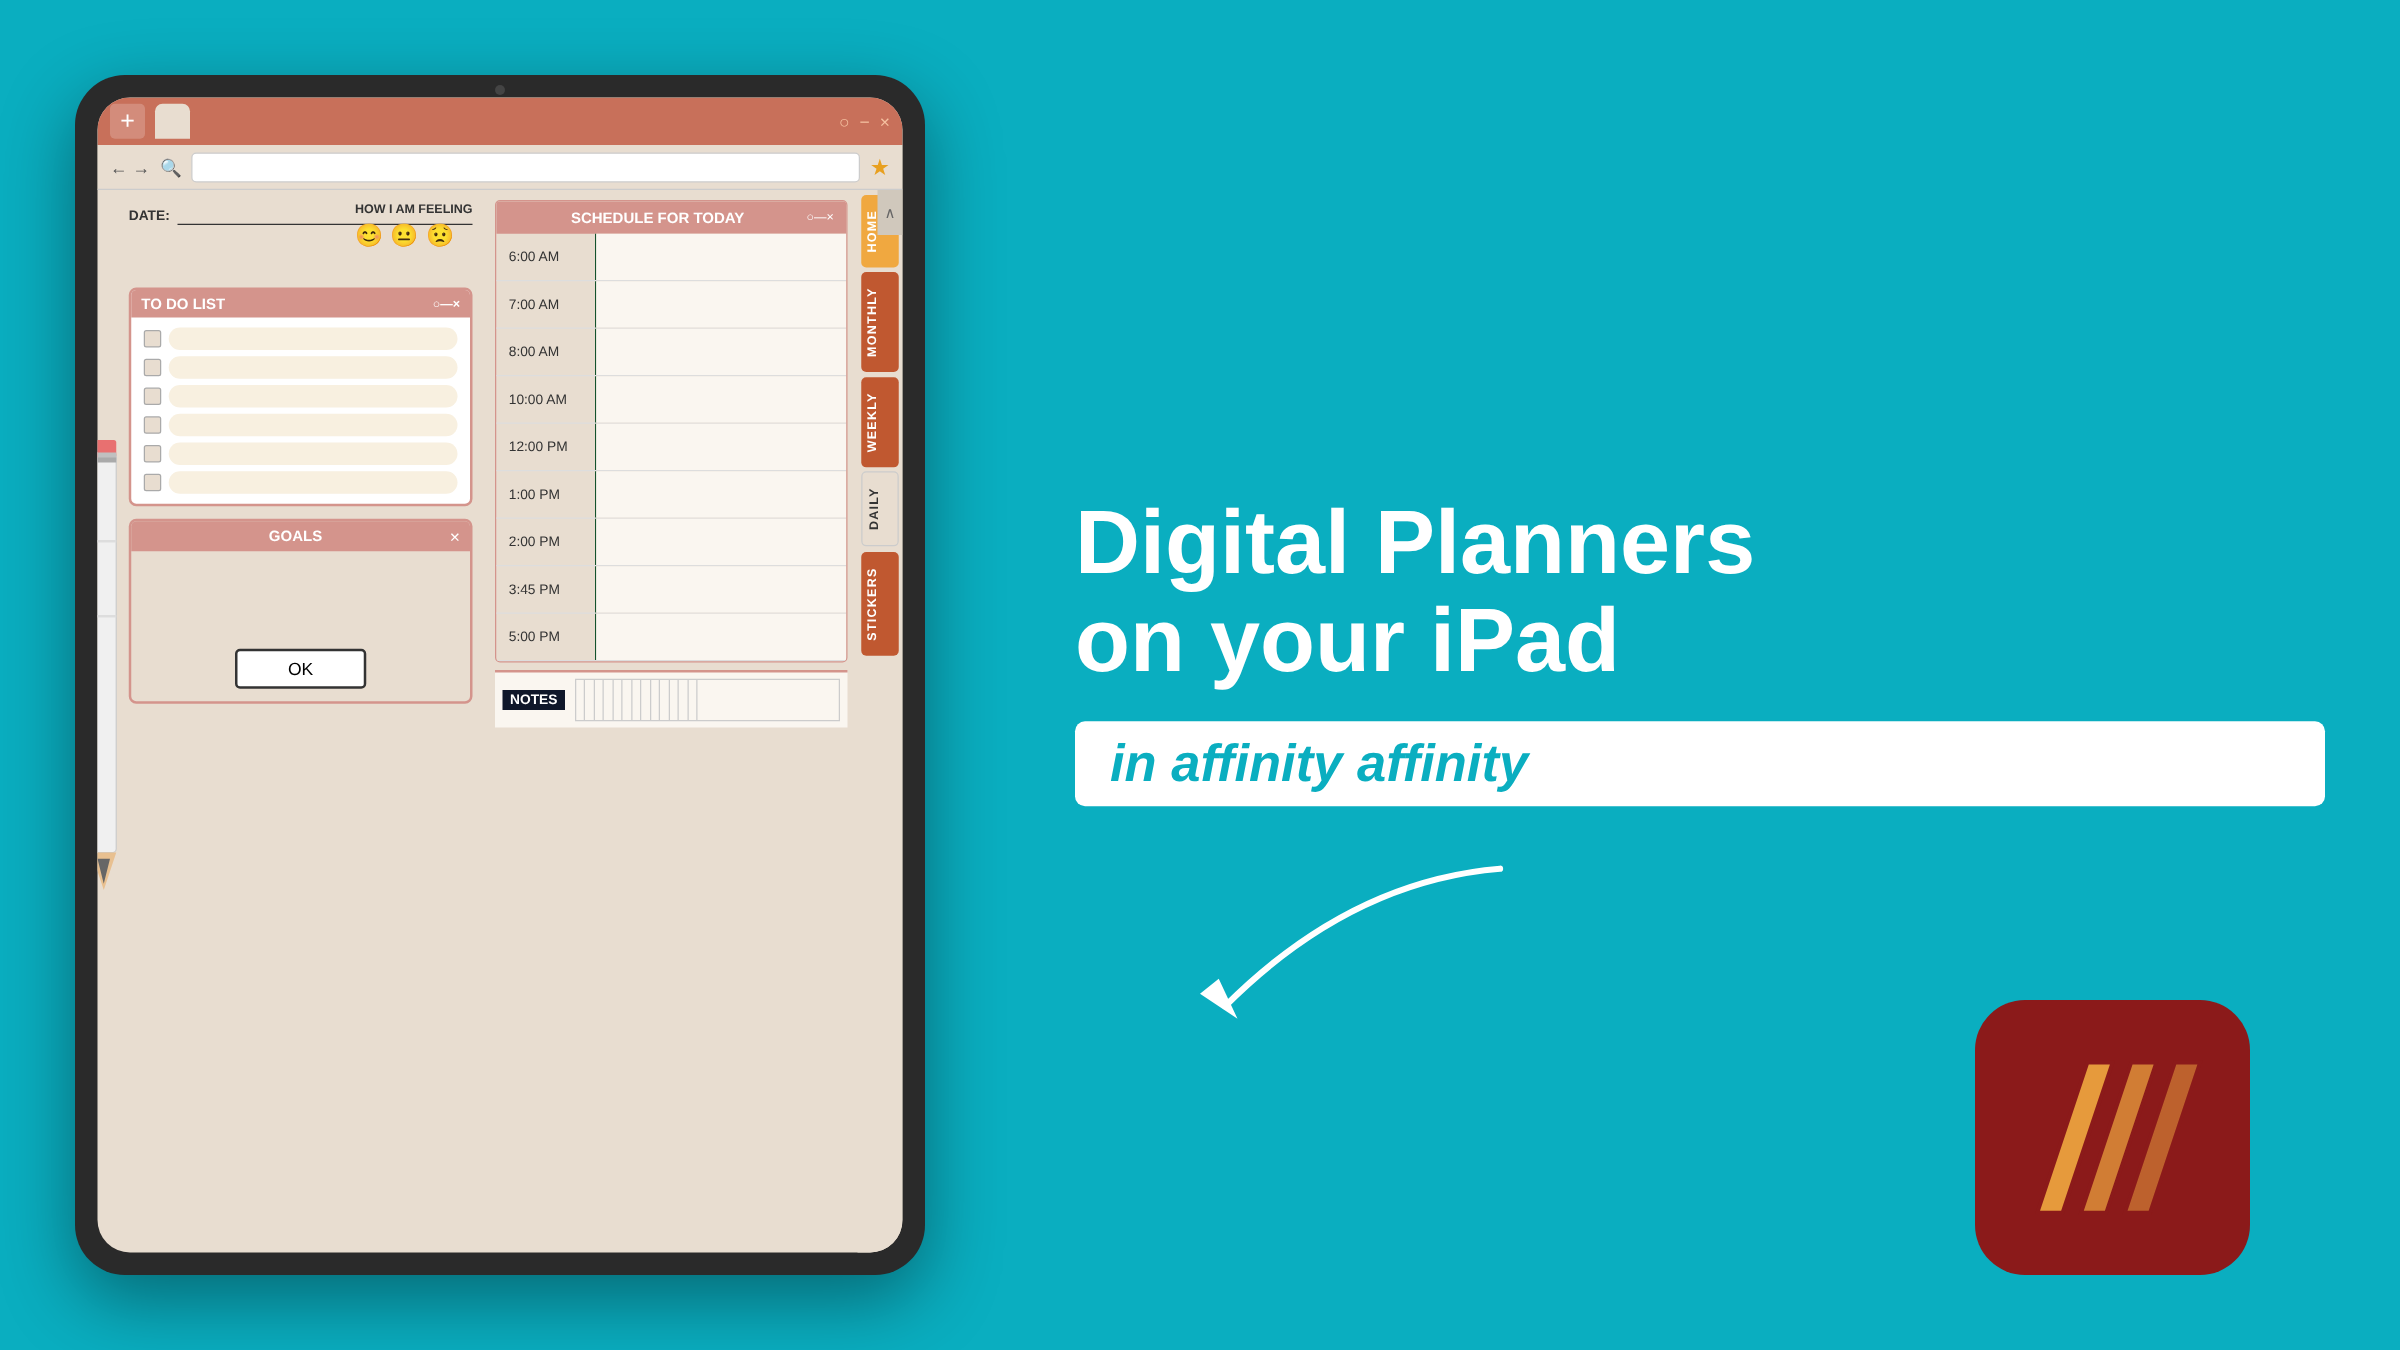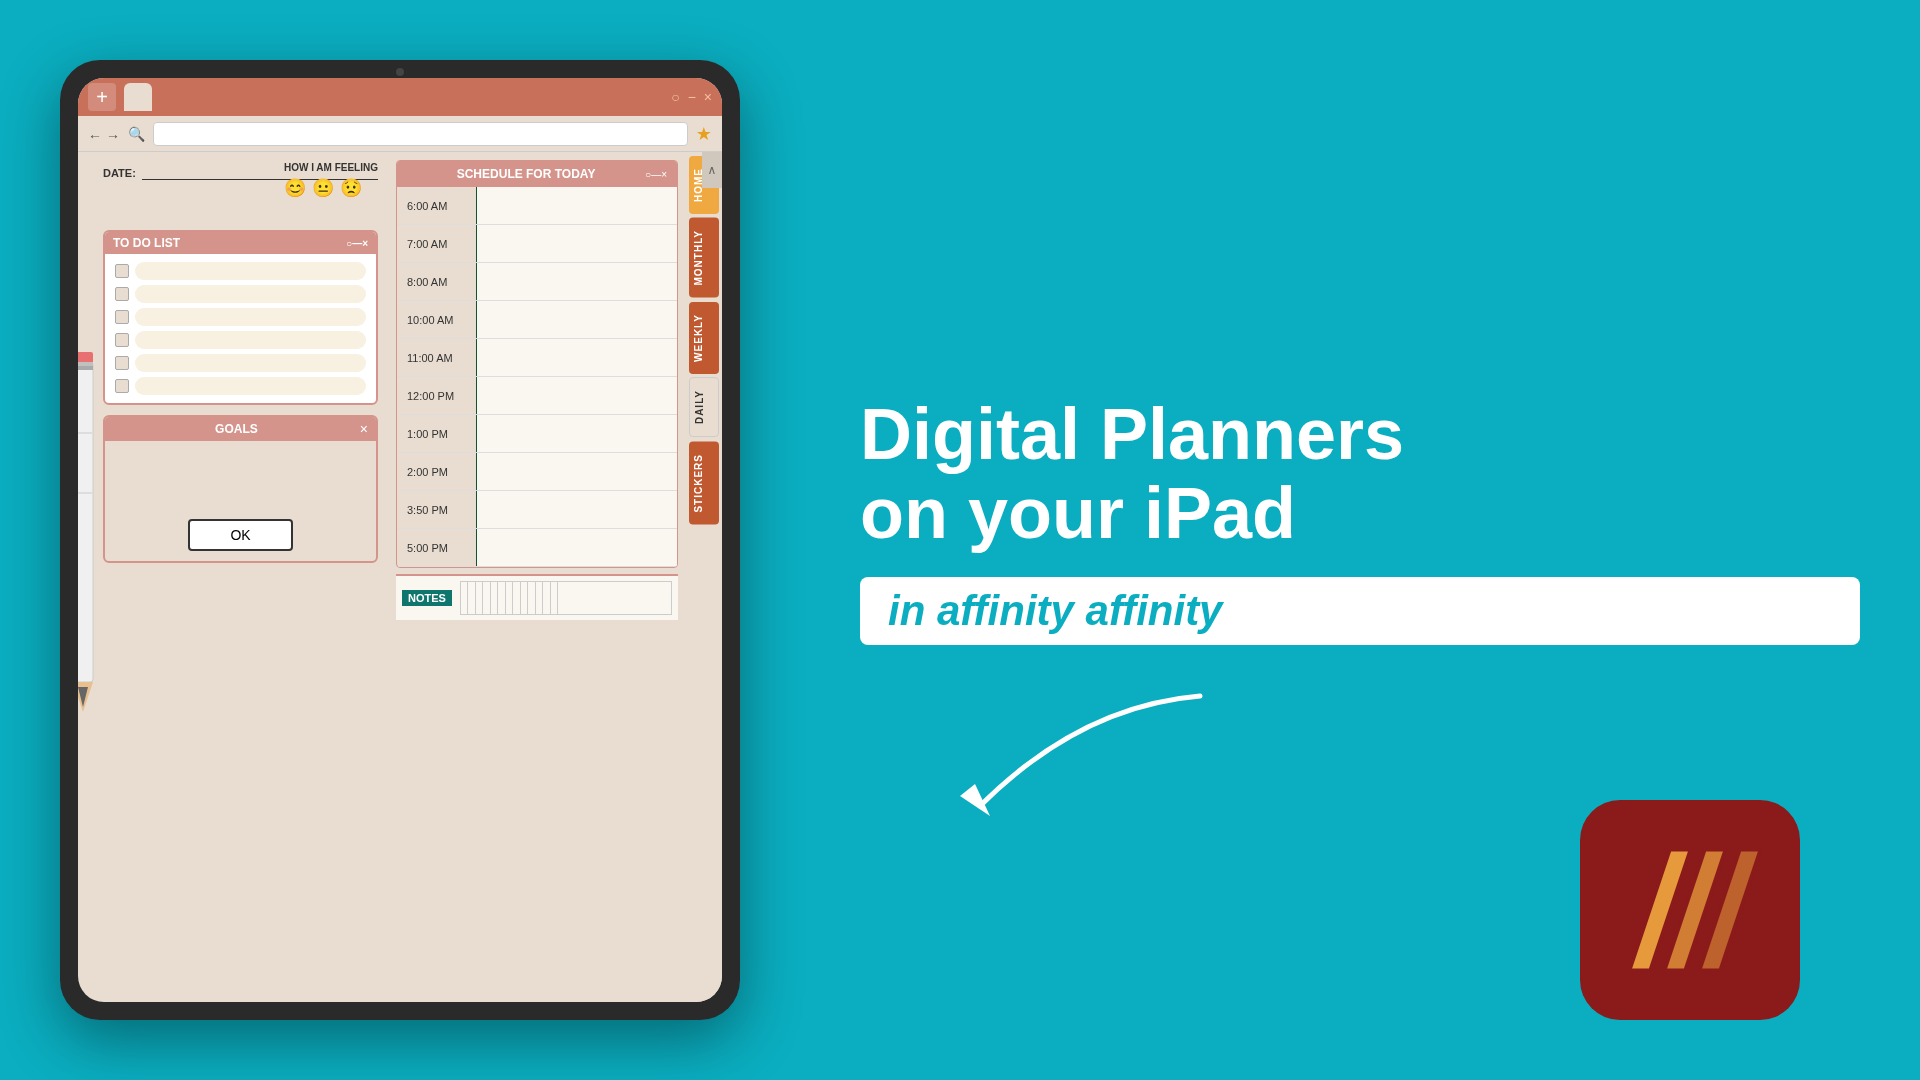--- a/index.html
+++ b/index.html
@@ -520,47 +520,43 @@
               </div>
             <div class="schedule-row">
                 <div class="schedule-time">8:00 AM</div>
                 <div class="schedule-entry"></div>
               </div>
             <div class="schedule-row">
                 <div class="schedule-time">10:00 AM</div>
                 <div class="schedule-entry"></div>
               </div>
             <div class="schedule-row">
-                <div class="schedule-time">11:00 AM</div>
-                <div class="schedule-entry"></div>
-              </div>
-            <div class="schedule-row">
                 <div class="schedule-time">12:00 PM</div>
                 <div class="schedule-entry"></div>
               </div>
             <div class="schedule-row">
                 <div class="schedule-time">1:00 PM</div>
                 <div class="schedule-entry"></div>
               </div>
             <div class="schedule-row">
                 <div class="schedule-time">2:00 PM</div>
                 <div class="schedule-entry"></div>
               </div>
             <div class="schedule-row">
-                <div class="schedule-time">3:50 PM</div>
+                <div class="schedule-time">3:45 PM</div>
                 <div class="schedule-entry"></div>
               </div>
             <div class="schedule-row">
                 <div class="schedule-time">5:00 PM</div>
                 <div class="schedule-entry"></div>
               </div>
           </div>
 
           <div class="notes-bottom" style="position:relative; margin-top:6px; background:#faf6f0; border-top:2px solid #d4948c; display:flex; align-items:center; padding:4px 6px; height:46px;">
-            <span class="notes-label" style="font-size:11px; font-weight:bold; color:#fff; background:#0f766e; padding:2px 6px; white-space:nowrap;">NOTES</span>
+            <span class="notes-label" style="font-size:11px; font-weight:bold; color:#fff; background:#0f172a; padding:2px 6px; white-space:nowrap;">NOTES</span>
             <div style="flex:1; display:grid; grid-template-columns:repeat(28,1fr); height:34px; border:1px solid #ccc;">
               <div style="border-right:1px solid #ccc;"></div>
               <div style="border-right:1px solid #ccc;"></div>
               <div style="border-right:1px solid #ccc;"></div>
               <div style="border-right:1px solid #ccc;"></div>
               <div style="border-right:1px solid #ccc;"></div>
               <div style="border-right:1px solid #ccc;"></div>
               <div style="border-right:1px solid #ccc;"></div>
               <div style="border-right:1px solid #ccc;"></div>
               <div style="border-right:1px solid #ccc;"></div>

